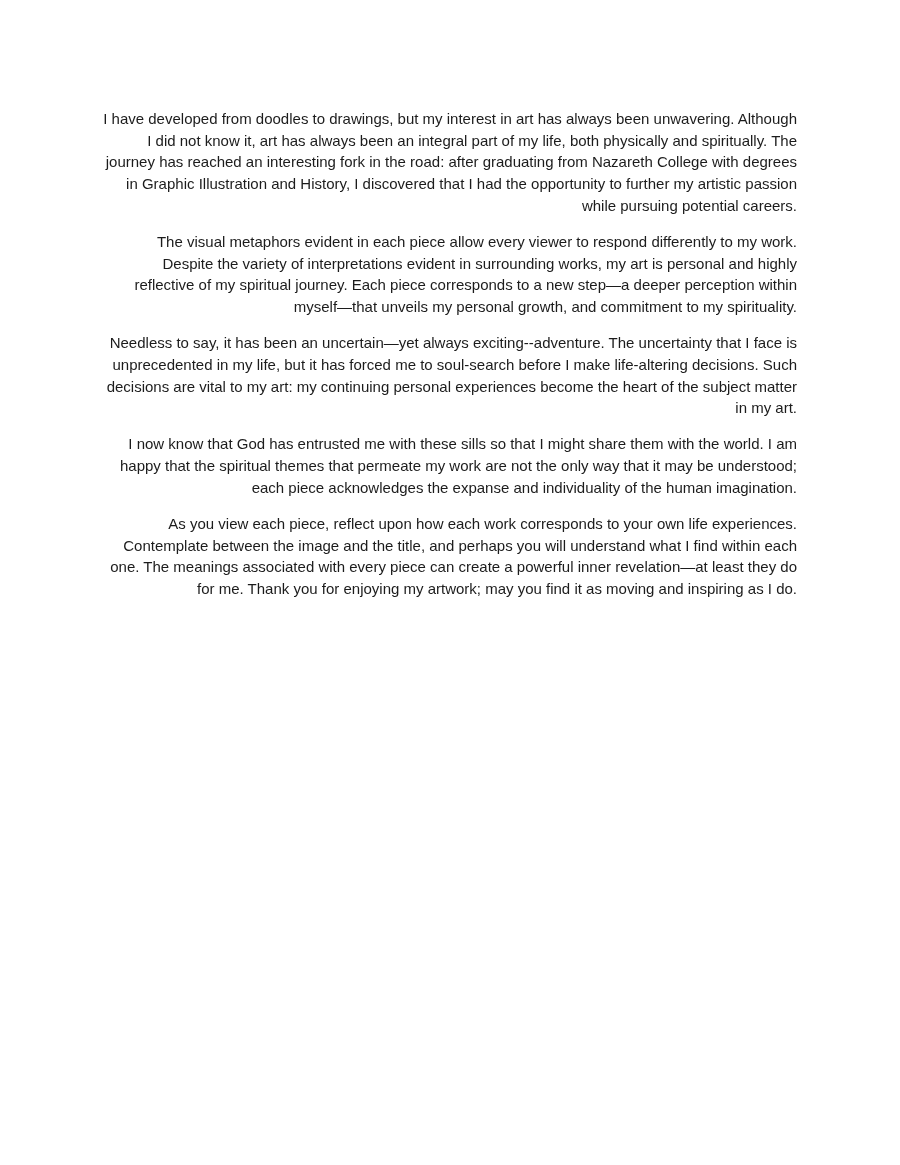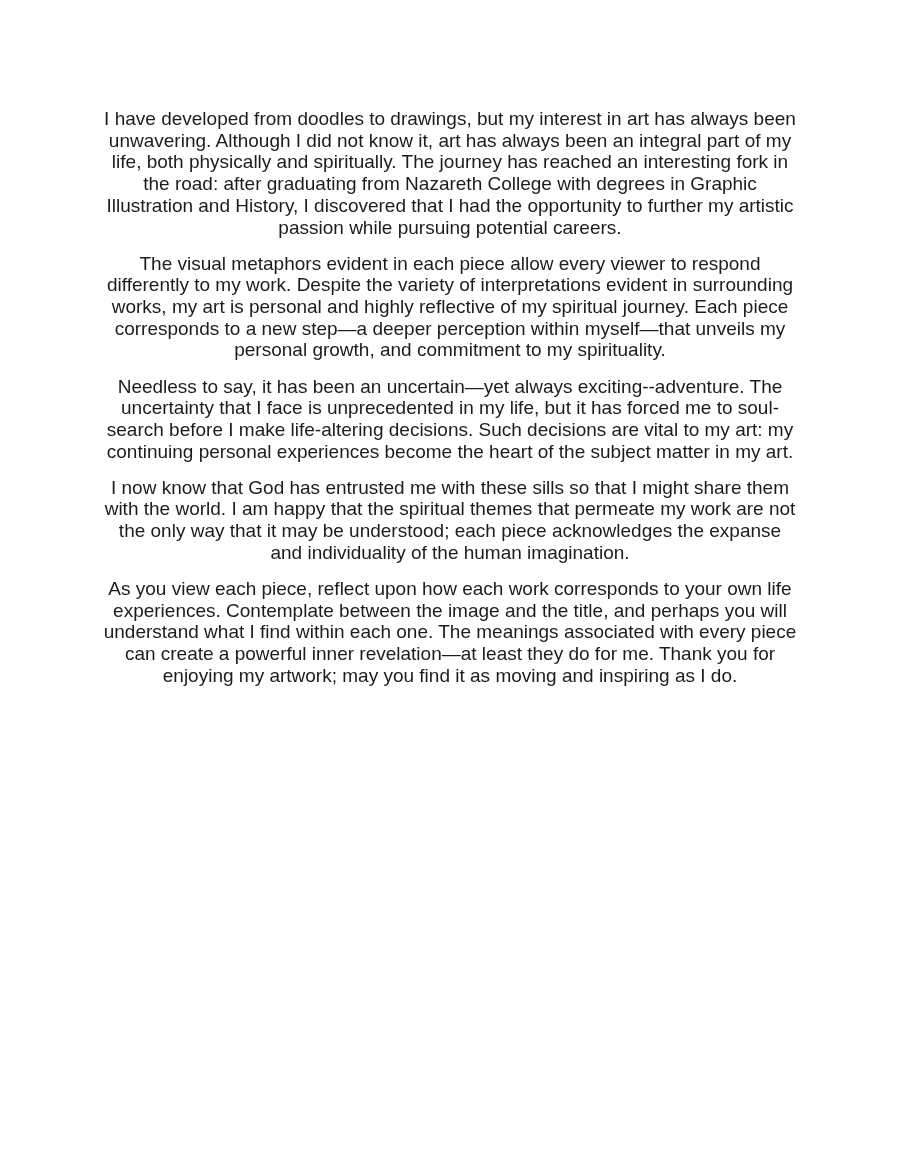--- a/index.html
+++ b/index.html
@@ -29,24 +29,24 @@
     margin: 0 0 14.5px 0;
     letter-spacing: 0.1px;
   }
   .hdr.contact {
     margin-bottom: 50px;
   }
   .email {
     margin-left: 19px;
   }
   .body-text p {
-    font-size: 19px;
+    font-size: 15px;
     line-height: 21.7px;
     margin: 0 0 14.4px 0;
-    text-align: center;
+    text-align: right;
   }
 </style>
 </head>
 <body>
 
 <div class="page">
   <div class="content">
 
 
     <main class="body-text">

